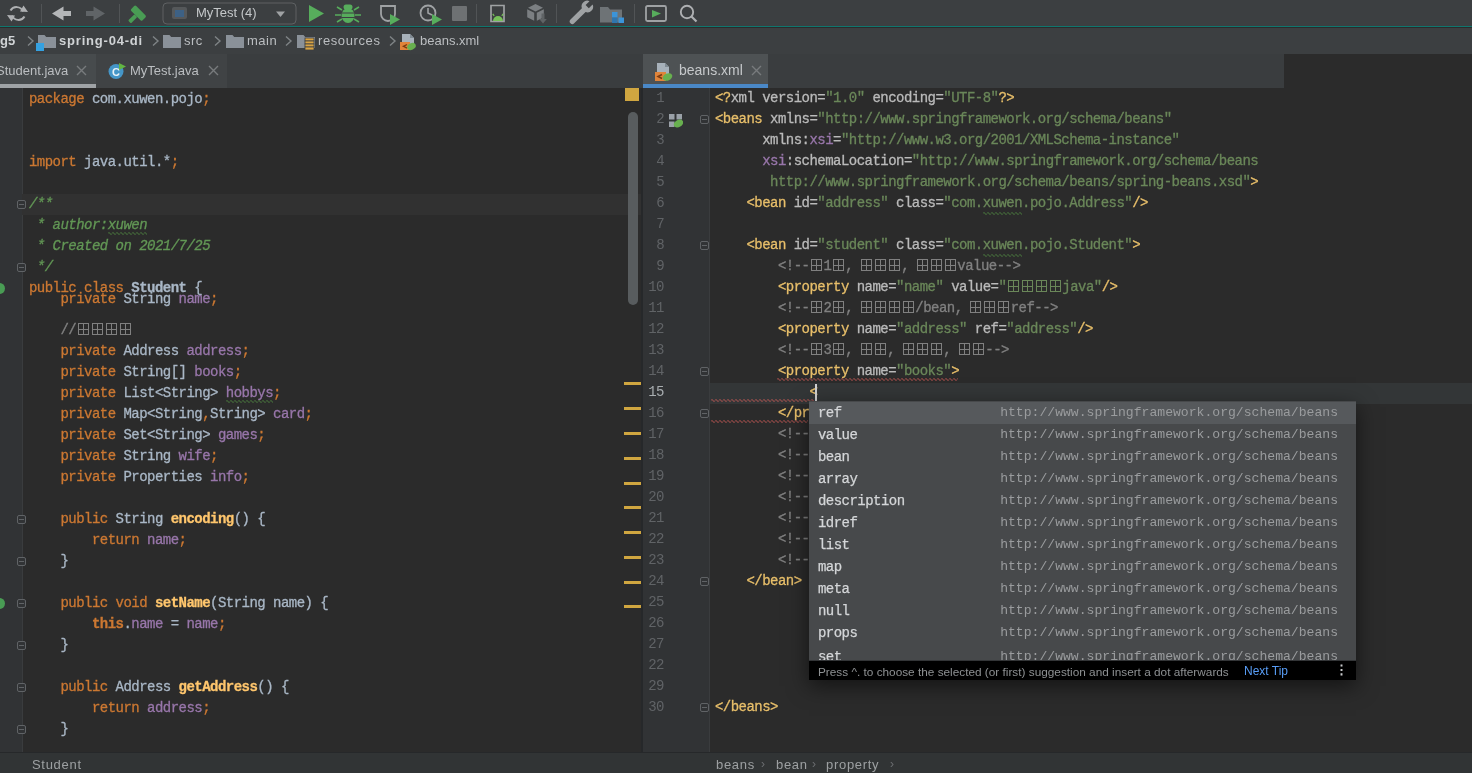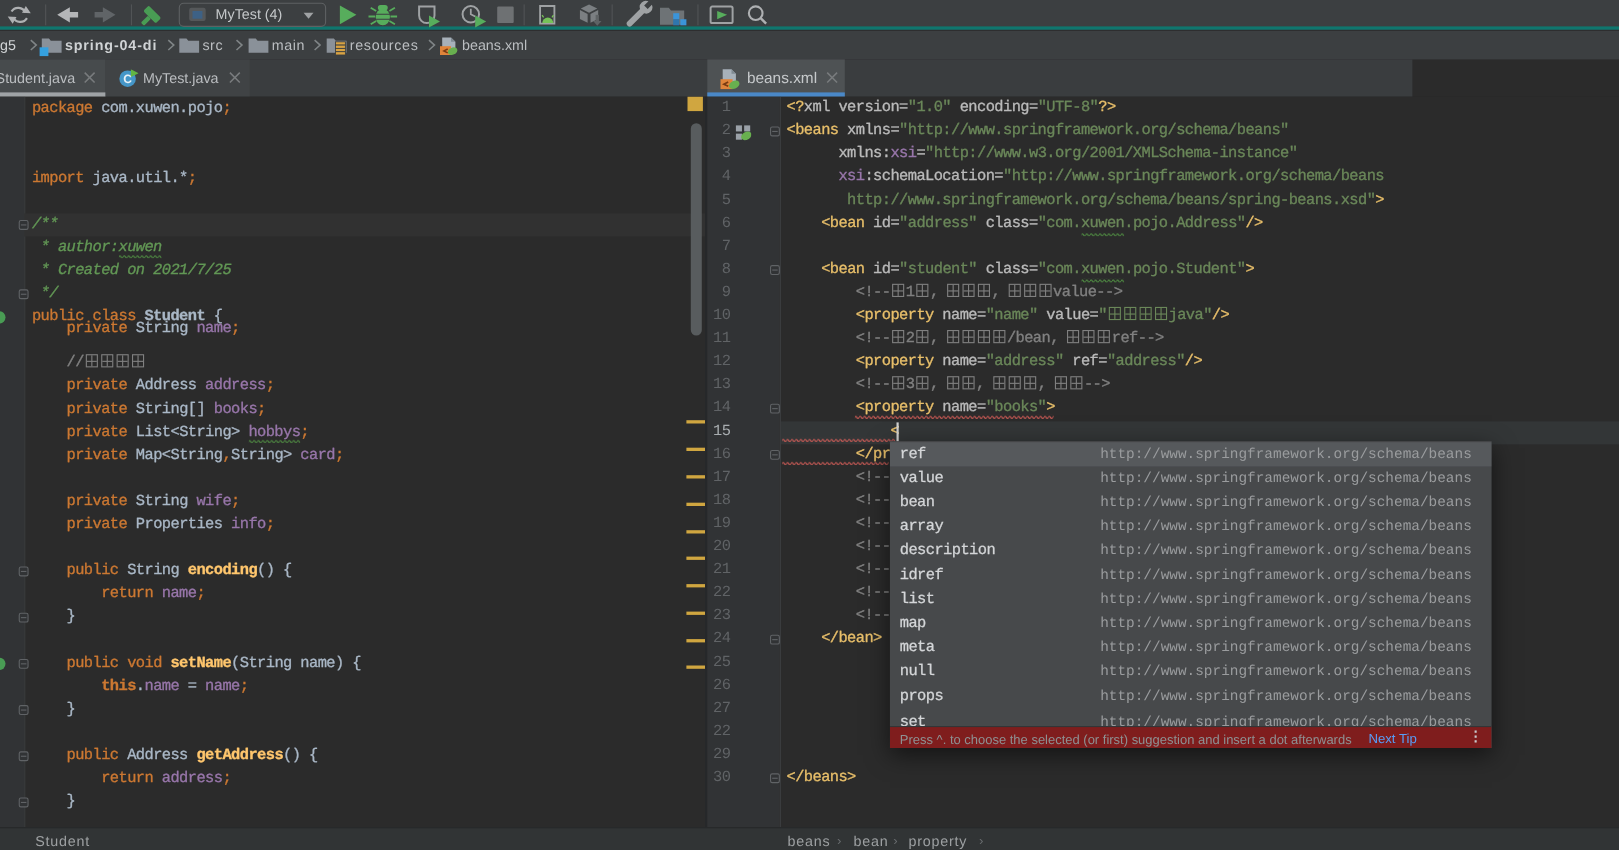--- a/index.html
+++ b/index.html
@@ -15,21 +15,21 @@
 .cjc{display:inline-block;width:14px}
 
 .fold{position:absolute;width:9px;height:9px;border:1px solid #606366;border-radius:2px;background:#313335}
 .fold::after{content:"";position:absolute;left:1px;right:1px;top:3px;border-top:1px solid #606366}
 .num{position:absolute;width:34px;left:630px;text-align:right;height:21px;line-height:21px;font-family:"Liberation Mono",monospace;font-size:14px;letter-spacing:-0.53px;color:#606366}
 .pit{position:absolute;height:22px;line-height:22px;font-family:"Liberation Mono",monospace;font-size:14px;letter-spacing:-0.53px;color:#d4d6d8;left:9px;-webkit-text-stroke:0.25px currentColor}
 .pur{position:absolute;height:22px;line-height:22px;font-family:"Liberation Mono",monospace;font-size:13.1px;letter-spacing:0;color:#9a9c9e;left:190px;width:339px;text-align:right}
 </style></head>
 <body>
 
-<div class="abs" id="toolbar" style="left:0;top:0;width:1472px;height:27px;background:#3c3f41;border-bottom:3px solid #0f766e">
+<div class="abs" id="toolbar" style="left:0;top:0;width:1472px;height:27px;background:#3c3f41;border-bottom:1px solid #0f766e">
 <svg class="abs" style="left:0;top:0" width="710" height="27" viewBox="0 0 710 27">
 
   <g stroke="#aeb0b2" stroke-width="2" fill="none">
     <path d="M10.5 10.5 a7 7 0 0 1 12.5 1"></path>
     <path d="M24.5 16.5 a7 7 0 0 1 -12.5 -1"></path>
   </g>
   <path d="M23.5 5.5 l4.5 6.5 -8 -0.5z M11.5 21.5 l-4.5 -6.5 8 0.5z" fill="#aeb0b2"></path>
 
   <rect x="41" y="4" width="1" height="19" fill="#515456"></rect>
 
@@ -134,21 +134,21 @@
     <rect x="305" y="16" width="9" height="3"></rect>
         <rect x="305" y="19" width="9" height="3"></rect>
   </g>
 
   <path d="M402 6 h8 l4 4 v6 h-12 z" fill="#a7b1ba"></path>
   <path d="M410 6 l4 4 h-4 z" fill="#7f8a92"></path>
   <rect x="400" y="14" width="10" height="8" fill="#e0843a"></rect>
   <path d="M407 16.5 l-3.5 1.8 3.5 1.8" stroke="#7a3b12" stroke-width="1.4" fill="none"></path>
   <ellipse cx="411.5" cy="18.5" rx="4.5" ry="3.2" fill="#68b04f" transform="rotate(-25 411.5 18.5)"></ellipse>
 </svg>
-<span class="abs" style="left:0;top:5px;font-size:13px;font-weight:normal;color:#d0d3d5">g5</span>
+<span class="abs" style="left:0;top:5px;font-size:13px;font-weight:bold;color:#d0d3d5">g5</span>
 <span class="abs" style="left:59px;top:5px;font-size:13px;font-weight:bold;letter-spacing:0.8px;color:#d0d3d5">spring-04-di</span>
 <span class="abs" style="left:184px;top:5px;font-size:13px;letter-spacing:0.5px;color:#bbbec1">src</span>
 <span class="abs" style="left:247px;top:5px;font-size:13px;letter-spacing:0.5px;color:#bbbec1">main</span>
 <span class="abs" style="left:318px;top:5px;font-size:13px;letter-spacing:0.6px;color:#bbbec1">resources</span>
 <span class="abs" style="left:420px;top:5px;font-size:13px;color:#bbbec1">beans.xml</span>
 </div>
 
 <div class="abs" id="tabs" style="left:0;top:54px;width:1284px;height:34px;background:#3a3d3f">
 
   <div class="abs" style="left:0;top:0;width:96px;height:34px;background:#474b4d">
@@ -210,20 +210,21 @@
   <div class="ln dc" style="left:29px;top:127px"> * author:xuwen</div>
   <div class="ln dc" style="left:29px;top:148px"> * Created on 2021/7/25</div>
   <div class="ln dc" style="left:29px;top:169px"> */</div>
   <div class="ln" style="left:29px;top:190px"><span class="o">public class </span><span class="w b">Student </span><span class="w">{</span></div>
   <div class="ln" style="left:29px;top:201px">    <span class="o">private </span><span class="w">String </span><span class="f">name</span><span class="o">;</span></div>
   <div class="ln cm" style="left:29px;top:232px">    //<i class="cj"></i><i class="cj"></i><i class="cj"></i><i class="cj"></i></div>
   <div class="ln" style="left:29px;top:253px">    <span class="o">private </span><span class="w">Address </span><span class="f">address</span><span class="o">;</span></div>
   <div class="ln" style="left:29px;top:274px">    <span class="o">private </span><span class="w">String[] </span><span class="f">books</span><span class="o">;</span></div>
   <div class="ln" style="left:29px;top:295px">    <span class="o">private </span><span class="w">List&lt;String&gt; </span><span class="f">hobbys</span><span class="o">;</span></div>
   <div class="ln" style="left:29px;top:316px">    <span class="o">private </span><span class="w">Map&lt;String</span><span class="o">,</span><span class="w">String&gt; </span><span class="f">card</span><span class="o">;</span></div>
+  <div class="ln" style="left:29px;top:337px">    <span class="o">private </span><span class="w">Set&lt;String&gt; </span><span class="f">games</span><span class="o">;</span></div>
   <div class="ln" style="left:29px;top:358px">    <span class="o">private </span><span class="w">String </span><span class="f">wife</span><span class="o">;</span></div>
   <div class="ln" style="left:29px;top:379px">    <span class="o">private </span><span class="w">Properties </span><span class="f">info</span><span class="o">;</span></div>
   <div class="ln" style="left:29px;top:421px">    <span class="o">public </span><span class="w">String </span><span class="m">encoding</span><span class="w">() {</span></div>
   <div class="ln" style="left:29px;top:442px">        <span class="o">return </span><span class="f">name</span><span class="o">;</span></div>
   <div class="ln w" style="left:29px;top:463px">    }</div>
   <div class="ln" style="left:29px;top:505px">    <span class="o">public void </span><span class="m">setName</span><span class="w">(String </span><span class="w">name) {</span></div>
   <div class="ln" style="left:29px;top:526px">        <span class="o b">this</span><span class="w">.</span><span class="f">name </span><span class="w">= </span><span class="f">name</span><span class="o">;</span></div>
   <div class="ln w" style="left:29px;top:547px">    }</div>
   <div class="ln" style="left:29px;top:589px">    <span class="o">public </span><span class="w">Address </span><span class="m">getAddress</span><span class="w">() {</span></div>
   <div class="ln" style="left:29px;top:610px">        <span class="o">return </span><span class="f">address</span><span class="o">;</span></div>
@@ -377,21 +378,21 @@
   <div class="pit" style="top:155px">map</div>
     <div class="pur" style="top:155px">http://www.springframework.org/schema/beans</div>
   <div class="pit" style="top:177px">meta</div>
     <div class="pur" style="top:177px">http://www.springframework.org/schema/beans</div>
   <div class="pit" style="top:199px">null</div>
     <div class="pur" style="top:199px">http://www.springframework.org/schema/beans</div>
   <div class="pit" style="top:221px">props</div>
     <div class="pur" style="top:221px">http://www.springframework.org/schema/beans</div>
   <div class="pit" style="top:245px">set</div>
     <div class="pur" style="top:245px">http://www.springframework.org/schema/beans</div>
-  <div class="abs" style="left:0;top:259px;width:547px;height:20px;background:#7f1d1d;border-top:1px solid #333537">
+  <div class="abs" style="left:0;top:259px;width:547px;height:20px;background:#000000;border-top:1px solid #333537">
     <span class="abs" style="left:9px;top:4px;font-size:11.8px;color:#8e9193">Press ^. to choose the selected (or first) suggestion and insert a dot afterwards</span>
     <span class="abs" style="left:435px;top:3px;font-size:12px;color:#589df6">Next Tip</span>
     <span class="abs" style="left:526px;top:1px;font-size:13px;color:#c8cacc;font-weight:bold">⋮</span>
   </div>
 </div>
 
 <div class="abs" id="bottombar" style="left:0;top:752px;width:1472px;height:21px;background:#313435;border-top:1px solid #26282a">
   <span class="abs" style="left:32px;top:4px;font-size:13px;letter-spacing:0.7px;color:#9da0a2">Student</span>
   <span class="abs" style="left:716px;top:4px;font-size:13px;letter-spacing:0.7px;color:#9da0a2">beans</span>
   <span class="abs" style="left:761px;top:4px;font-size:12px;color:#6a6d70">›</span>

